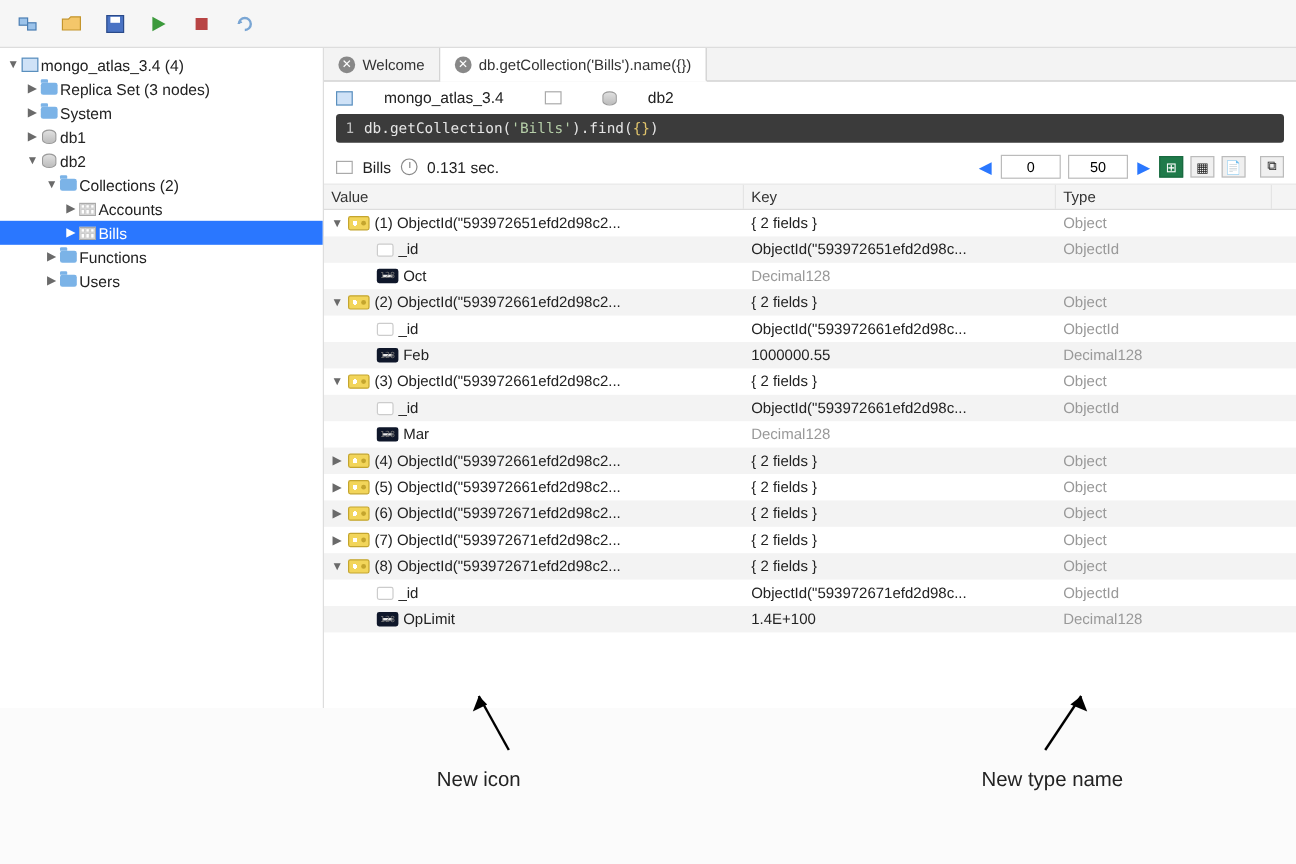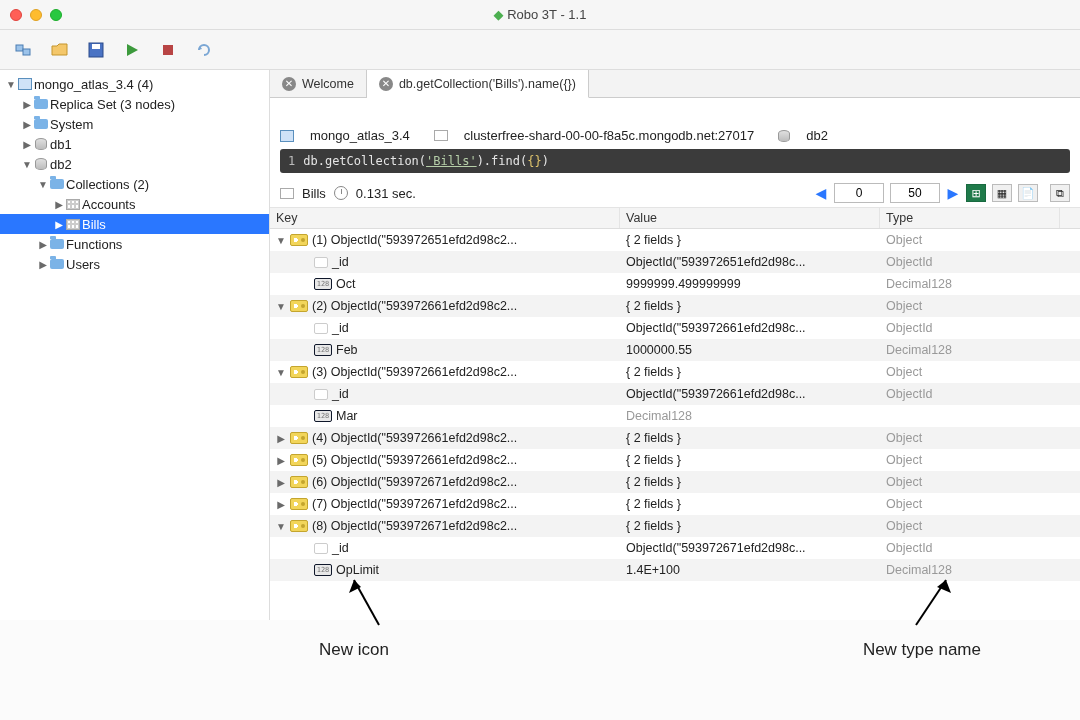--- a/index.html
+++ b/index.html
@@ -25,28 +25,28 @@
   .folder-ico::before { content:""; position:absolute; top:-3px; left:0; width:6px; height:3px; background:#7bb3e7; border-radius:1px 1px 0 0; }
   .db-ico { width:12px; height:12px; background:linear-gradient(#e0e0e0,#bdbdbd); border-radius:50%/30%; border:1px solid #999; }
   .svr-ico { width:14px; height:12px; background:#cfe2f7; border:1px solid #5a8fbd; }
   .tbl-ico { width:14px; height:11px; background:#fff; border:1px solid #aaa; display:grid; grid-template-columns:1fr 1fr 1fr; grid-template-rows:1fr 1fr; }
   .tbl-ico > div { border:0.5px solid #ccc; }
   .main { flex:1; background:#fff; display:flex; flex-direction:column; overflow:hidden; }
   .tabbar { height:28px; background:#f3f3f3; border-bottom:1px solid #ccc; display:flex; }
   .tab { display:flex; align-items:center; gap:6px; padding:0 12px; border-right:1px solid #ccc; font-size:12.5px; color:#333; }
   .tab.active { background:#fff; border-bottom:1px solid #fff; margin-bottom:-1px; }
   .tab-close { width:14px; height:14px; border-radius:50%; background:#888; color:#fff; font-size:10px; display:flex; align-items:center; justify-content:center; }
-  .conn-row { display:flex; align-items:center; gap:16px; padding:6px 10px 4px 10px;margin-top:24px; }
+  .conn-row { display:flex; align-items:center; gap:26px; padding:6px 10px 4px 10px; }
   .svr-small { width:14px; height:12px; background:#cfe2f7; border:1px solid #5a8fbd; display:inline-block; }
   .db-small { width:12px; height:12px; background:linear-gradient(#e0e0e0,#bdbdbd); border-radius:50%/30%; border:1px solid #999; display:inline-block; }
   .tbl-small { width:14px; height:11px; background:#fff; border:1px solid #aaa; display:inline-block; }
   .query-bar { display:flex; align-items:center; margin:2px 10px 6px 10px; height:24px; background:#3b3b3b; border-radius:3px; color:#fff; font-family: Menlo, Consolas, monospace; font-size:12px; padding:0 8px; overflow:hidden; }
   .ln { color:#bbb; margin-right:8px; }
   .qy-id { color:#e5e5e5; }
-  .qy-str { color:#b5cea8;text-decoration:underline; }
+  .qy-str { color:#b5cea8; }
   .qy-paren { color:#e0c46c; }
   .result-toolbar { display:flex; align-items:center; padding:4px 10px; gap:8px; border-bottom:1px solid #e4e4e4; }
   .clock-ico { width:14px; height:14px; border:1.5px solid #888; border-radius:50%; position:relative; }
   .clock-ico::after { content:""; position:absolute; left:6px; top:2px; width:1.5px; height:5px; background:#888; }
   .pager { margin-left:auto; display:flex; align-items:center; gap:6px; }
   .arrow-btn { width:14px; height:14px; display:flex; align-items:center; justify-content:center; color:#2a77ff; font-size:14px; }
   .num-box { width:50px; height:20px; border:1px solid #bbb; text-align:center; font-size:12px; background:#fff; }
   .view-btn { width:20px; height:18px; border:1px solid #bbb; background:#f0f0f0; display:flex; align-items:center; justify-content:center; font-size:11px; }
   .view-btn.active { background:#1f7a4a; color:#fff; border-color:#196a40; }
   .grid-header { display:grid; grid-template-columns: 350px 260px 180px; background:#f4f4f4; border-bottom:1px solid #ddd; font-size:12.5px; color:#333; }
@@ -54,37 +54,29 @@
   .grid-body { overflow:auto; flex:1; }
   .grow { display:grid; grid-template-columns: 350px 260px 180px; font-size:12.5px; height:22px; align-items:center; }
   .grow.alt { background:#f3f3f3; }
   .grow > div { padding:2px 6px; white-space:nowrap; overflow:hidden; text-overflow:ellipsis; border-right:1px solid transparent; }
   .type-cell { color:#999; }
   .key-cell { display:flex; align-items:center; gap:4px; }
   .exp { width:10px; text-align:center; color:#6a6a6a; font-size:10px; }
   .doc-ico { width:18px; height:12px; background:radial-gradient(circle at 30% 50%, #fff 2px, transparent 2px), #f2d55a; border:1px solid #c4a52e; border-radius:2px; position:relative; }
   .doc-ico::after { content:""; position:absolute; right:2px; top:50%; width:4px; height:4px; background:#c4a52e; border-radius:50%; transform:translateY(-50%); }
   .empty-ico { width:14px; height:11px; background:#fff; border:1px solid #ccc; border-radius:2px; }
-  .num-ico { width:18px; height:12px; background:#e8e8e8; border:1px solid #0f172a; border-radius:2px; font-size:7px; color:#777; display:flex; align-items:center; justify-content:center; font-family:monospace; }
-  .annot { position:absolute; bottom:10px; left:0; right:0; height:90px; display:flex; justify-content:space-between; padding:0 59px; }
+  .num-ico { width:18px; height:12px; background:#e8e8e8; border:5px solid #0f172a; border-radius:2px; font-size:7px; color:#777; display:flex; align-items:center; justify-content:center; font-family:monospace; }
+  .annot { position:absolute; bottom:10px; left:0; right:0; height:90px; display:flex; justify-content:space-between; padding:0 104px; }
   .annot-box { position:relative; }
   .annot-text { font-size:17px; color:#222; }
 </style>
 </head>
 <body>
 <div class="window">
 
-<div class="titlebar">
-  <div class="traffic">
-    <div class="dot red"></div>
-    <div class="dot yellow"></div>
-    <div class="dot green"></div>
-  </div>
-  <div class="title-center"><span style="color:#4caf50;">◆</span> <span>Robo 3T - 1.1</span></div>
-</div>
 
 <div class="toolbar">
   <div class="tb-ico">
         <svg width="18" height="18">
           <rect x="1" y="4" width="7" height="6" fill="#9cc3ea" stroke="#4a7db2"></rect>
           <rect x="8" y="8" width="7" height="6" fill="#9cc3ea" stroke="#4a7db2"></rect>
         </svg>
       </div>
   <div class="tb-ico">
         <svg width="18" height="18">
@@ -213,21 +205,20 @@
       <div class="tab active">
             <span class="tab-close">✕</span>
             <span>db.getCollection('Bills').name({})</span>
           </div>
     </div>
 
     <div class="conn-row">
       <span class="svr-small"></span>
           <span>mongo_atlas_3.4</span>
       <span class="tbl-small" style="margin-left:8px"></span>
-          <span>clusterfree-shard-00-00-f8a5c.mongodb.net:27017</span>
       <span class="db-small" style="margin-left:8px"></span>
           <span>db2</span>
     </div>
 
     <div class="query-bar">
       <span class="ln">1</span>
       <span class="qy-id">db.getCollection(</span>
           <span class="qy-str">'Bills'</span>
           <span class="qy-id">).find(</span>
           <span class="qy-paren">{}</span>
@@ -245,22 +236,22 @@
         <input class="num-box" value="50" style="">
         <span class="arrow-btn">▶</span>
         <div class="view-btn active">⊞</div>
         <div class="view-btn">▦</div>
         <div class="view-btn">📄</div>
         <div class="view-btn" style="margin-left:6px">⧉</div>
       </div>
     </div>
 
     <div class="grid-header">
+      <div>Value</div>
       <div>Key</div>
-      <div>Value</div>
       <div>Type</div>
     </div>
 
     <div class="grid-body" id="grid-body">
           <div class="grow">
             <div class="key-cell" style="padding-left: 6px;">
               <span class="exp">▼</span>
               <span class="doc-ico"></span>
               <span>(1) ObjectId("593972651efd2d98c2...</span>
             </div>
@@ -275,21 +266,20 @@
             </div>
             <div>ObjectId("593972651efd2d98c...</div>
             <div class="type-cell">ObjectId</div>
           </div>
           <div class="grow">
             <div class="key-cell" style="padding-left: 30px;">
               <span class="exp"></span>
               <span class="num-ico">128</span>
               <span>Oct</span>
             </div>
-            <div>9999999.499999999</div>
             <div class="type-cell">Decimal128</div>
           </div>
           <div class="grow alt">
             <div class="key-cell" style="padding-left: 6px;">
               <span class="exp">▼</span>
               <span class="doc-ico"></span>
               <span>(2) ObjectId("593972661efd2d98c2...</span>
             </div>
             <div>{ 2 fields }</div>
             <div class="type-cell">Object</div>

